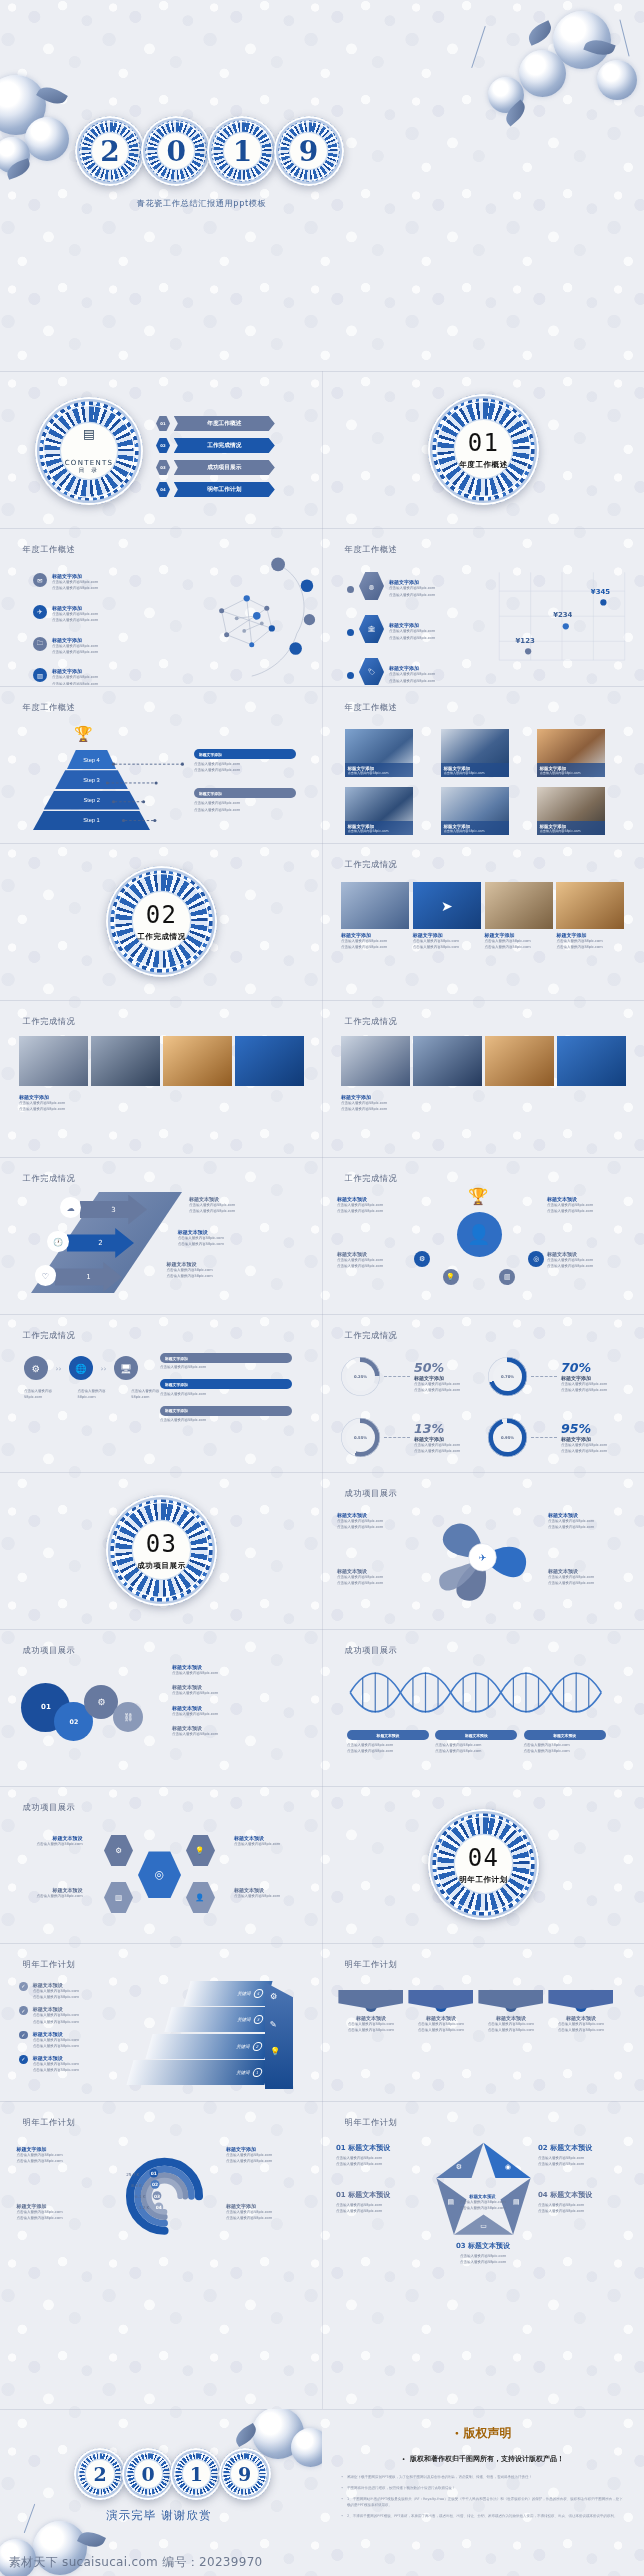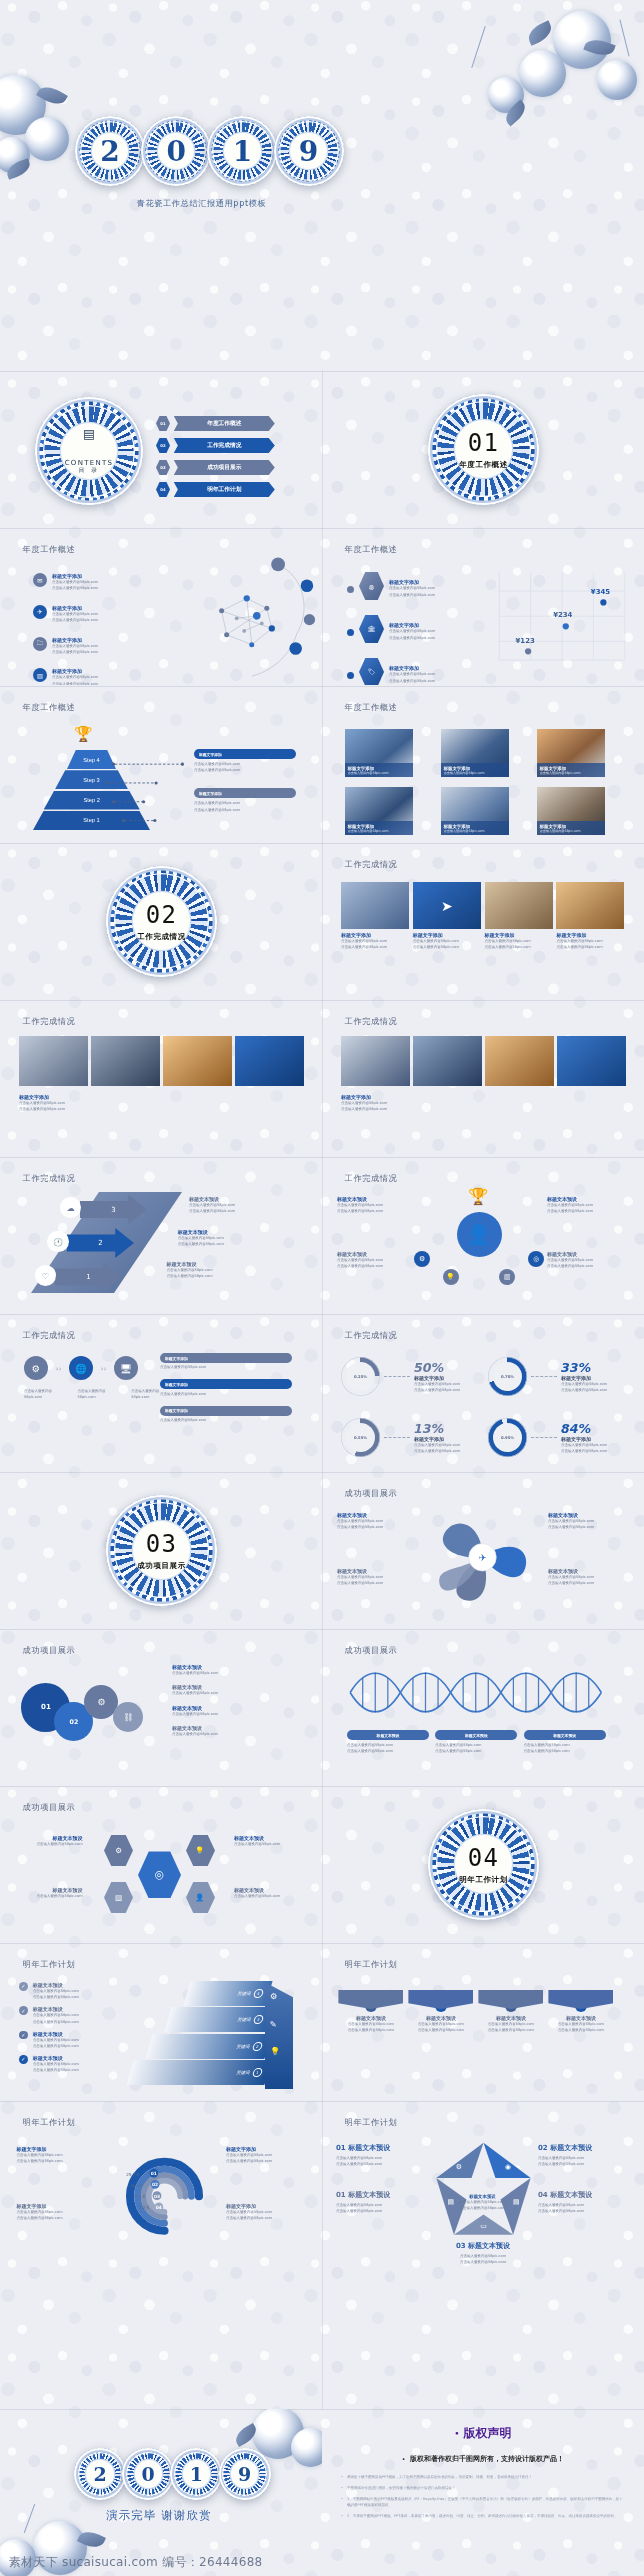--- a/index.html
+++ b/index.html
@@ -109,21 +109,21 @@
     color:#fff; font-size:3.8px; font-weight:700; }
 
   .arrow{ color:#fff; display:flex; align-items:center; justify-content:center; font-size:7px;
     clip-path:polygon(0 22%, 72% 22%, 72% 0, 100% 50%, 72% 100%, 72% 78%, 0 78%); }
 
   .star-lbl{ font-size:7px; font-weight:700; color:#2f5fa8; }
   .star-lbl.g{ color:#5f7299; }
 
   .wm{ position:absolute; left:8.8px; bottom:5px; font-size:12px; color:#5e6b84;
     font-family:"DejaVu Sans","Liberation Sans",sans-serif; letter-spacing:0.3px; opacity:.88; }
-  .copy-h{ text-align:center; font-size:12px; font-weight:700; color:#4c1d95; }
+  .copy-h{ text-align:center; font-size:12px; font-weight:700; color:#a16207; }
   .copy-li{ font-size:3.5px; color:#8a93a8; line-height:1.9; }
 </style>
 </head>
 <body>
 
 <div class="page">
   <div class="damask"></div>
 
   <div class="slide hero">
     <div>
@@ -607,21 +607,21 @@
         <div class="ph-body">点击输入替换内容58pic.com</div>
         <div class="ph-body">点击输入替换内容58pic.com</div>
         </div>
     </div>
     <div style="position:absolute;left:166px;top:43px;display:flex;align-items:center;gap:3.8px">
       <div class="donut" style="background:conic-gradient(#1b57ab 0 70%, transparent 70% 100%);box-shadow:inset 0 0 0 0.6px #c6cfdf">
         <div style="width:29px;height:29px;border-radius:50%;background:#eef0f4;display:flex;align-items:center;justify-content:center">0.70%</div>
       </div>
       <div style="width:26.4px;border-top:0.6px dashed #9aa6bd"></div>
       <div>
-          <div class="pct" style="color:#1b57ab">33%</div>
+          <div class="pct" style="color:#1b57ab">70%</div>
         <div class="ph-title" style="color:#3d4f6e">标题文字添加</div>
         <div class="ph-body">点击输入替换内容58pic.com</div>
         <div class="ph-body">点击输入替换内容58pic.com</div>
         </div>
     </div>
     <div style="position:absolute;left:19px;top:104px;display:flex;align-items:center;gap:3.8px">
       <div class="donut" style="background:conic-gradient(#67799f 0 55%, transparent 55% 100%);box-shadow:inset 0 0 0 0.6px #c6cfdf">
         <div style="width:29px;height:29px;border-radius:50%;background:#eef0f4;display:flex;align-items:center;justify-content:center">0.55%</div>
       </div>
       <div style="width:26.4px;border-top:0.6px dashed #9aa6bd"></div>
@@ -631,21 +631,21 @@
         <div class="ph-body">点击输入替换内容58pic.com</div>
         <div class="ph-body">点击输入替换内容58pic.com</div>
         </div>
     </div>
     <div style="position:absolute;left:166px;top:104px;display:flex;align-items:center;gap:3.8px">
       <div class="donut" style="background:conic-gradient(#1b57ab 0 95%, transparent 95% 100%);box-shadow:inset 0 0 0 0.6px #c6cfdf">
         <div style="width:29px;height:29px;border-radius:50%;background:#eef0f4;display:flex;align-items:center;justify-content:center">0.95%</div>
       </div>
       <div style="width:26.4px;border-top:0.6px dashed #9aa6bd"></div>
       <div>
-          <div class="pct" style="color:#1b57ab">84%</div>
+          <div class="pct" style="color:#1b57ab">95%</div>
         <div class="ph-title" style="color:#3d4f6e">标题文字添加</div>
         <div class="ph-body">点击输入替换内容58pic.com</div>
         <div class="ph-body">点击输入替换内容58pic.com</div>
         </div>
     </div>
   </div>
 
   <div class="sep-h" style="top:1472px"></div>
 
   <div class="slide" style="top:1472px;left:0">
@@ -1025,21 +1025,21 @@
             <span>1</span>
           </div>
         </div>
       <div class="plate" style="width:52px;height:52px">
         <div class="core" style="font-size:19px;font-weight:700;color:#1a4d96;font-family:'DejaVu Serif',serif">
             <span>9</span>
           </div>
         </div>
     </div>
     <div style="position:absolute;left:74px;top:99px;width:170px;text-align:center;font-size:11.3px;color:#2c5a9e;letter-spacing:1.3px">演示完毕 谢谢欣赏</div>
-    <div class="wm">素材天下 sucaisucai.com  编号：26444688</div>
+    <div class="wm">素材天下 sucaisucai.com  编号：20239970</div>
   </div>
 
   <div class="slide" style="top:2409px;left:322px;width:322px;height:167px">
     <div class="copy-h" style="margin-top:16.4px">
       <span style="font-size:7.5px;vertical-align:middle">•</span>
       <span>版权声明</span>
     </div>
     <div style="text-align:center;margin-top:11.3px;font-size:7px;font-weight:700;color:#2b2b2b">
       <span style="font-size:5px">•</span>&nbsp;&nbsp;<span>版权和著作权归千图网所有，支持设计版权产品！</span>
     </div>

